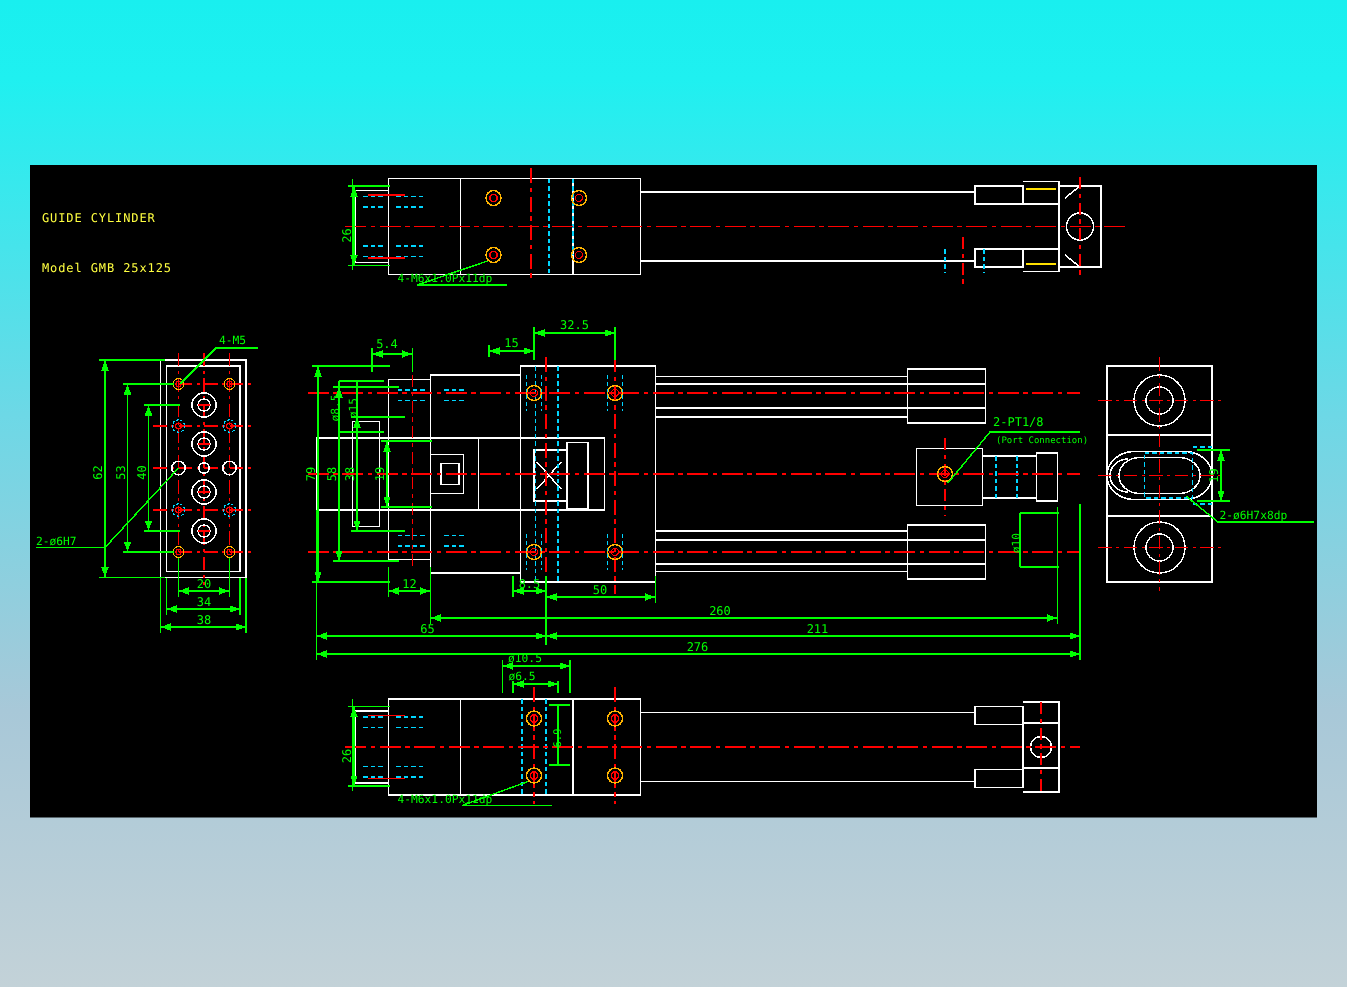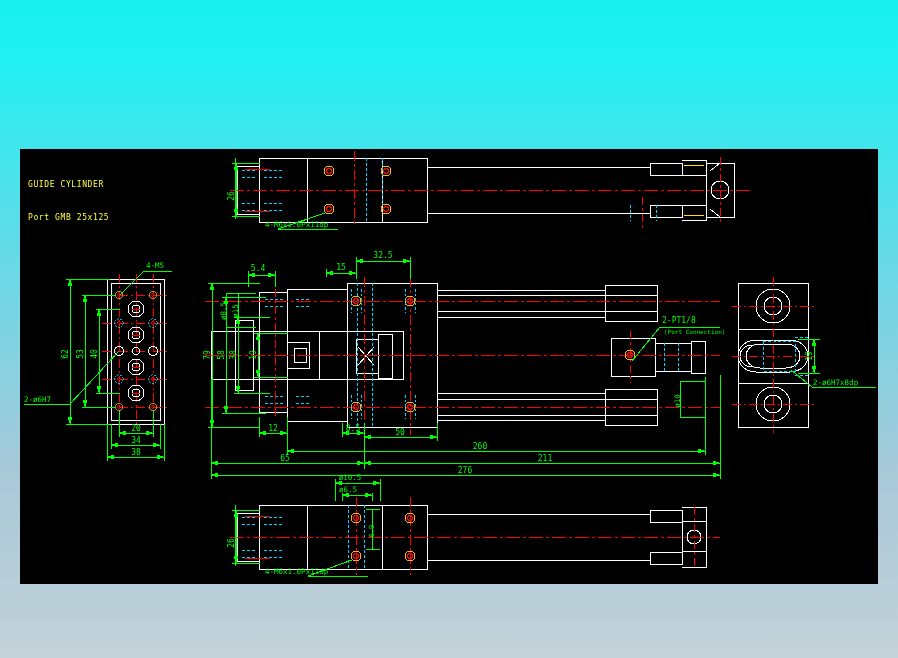--- a/index.html
+++ b/index.html
@@ -4,39 +4,39 @@
 <style>
   html,body{margin:0;padding:0;}
   body{
     width:898px;height:658px;overflow:hidden;
     font-family:"DejaVu Sans Mono","Liberation Mono",monospace;
     background:linear-gradient(180deg,#19efef 0%,#1ff0f0 8%,#6dd8e6 42%,#a8c8d8 72%,#c3d2d8 100%);
   }
   #root{position:relative;width:898px;height:658px;}
   #viewport{
     position:absolute;left:20px;top:110px;width:858px;height:435px;
-    background:#000;overflow:hidden;margin-top:39px;
+    background:#000;overflow:hidden;
   }
   .svgwrap{position:absolute;left:0;top:0;width:700px;height:435px;}
   svg{display:block;}
   .ttl{
     position:absolute;color:#ffff40;font-size:8px;line-height:11px;
     letter-spacing:.6px;white-space:pre;
   }
 </style>
 </head>
 <body>
 
 <div id="root">
 
   <div id="viewport">
 
     <div class="ttl" style="left:8px;top:8px;">
       <div>GUIDE CYLINDER</div>
-      <div>Port GMB 25x125</div>
+      <div>Model GMB 25x125</div>
     </div>
 
     <div class="svgwrap">
     <svg width="858" height="435" viewBox="0 0 858 435" shape-rendering="crispEdges">
       <defs>
         <g id="bolt-head">
           <circle r="5" fill="none" stroke="#ffb400" stroke-width="1"></circle>
           <circle r="2.4" fill="none" stroke="#ff0000" stroke-width="1"></circle>
         </g>
         <g id="hidden-bolt">

